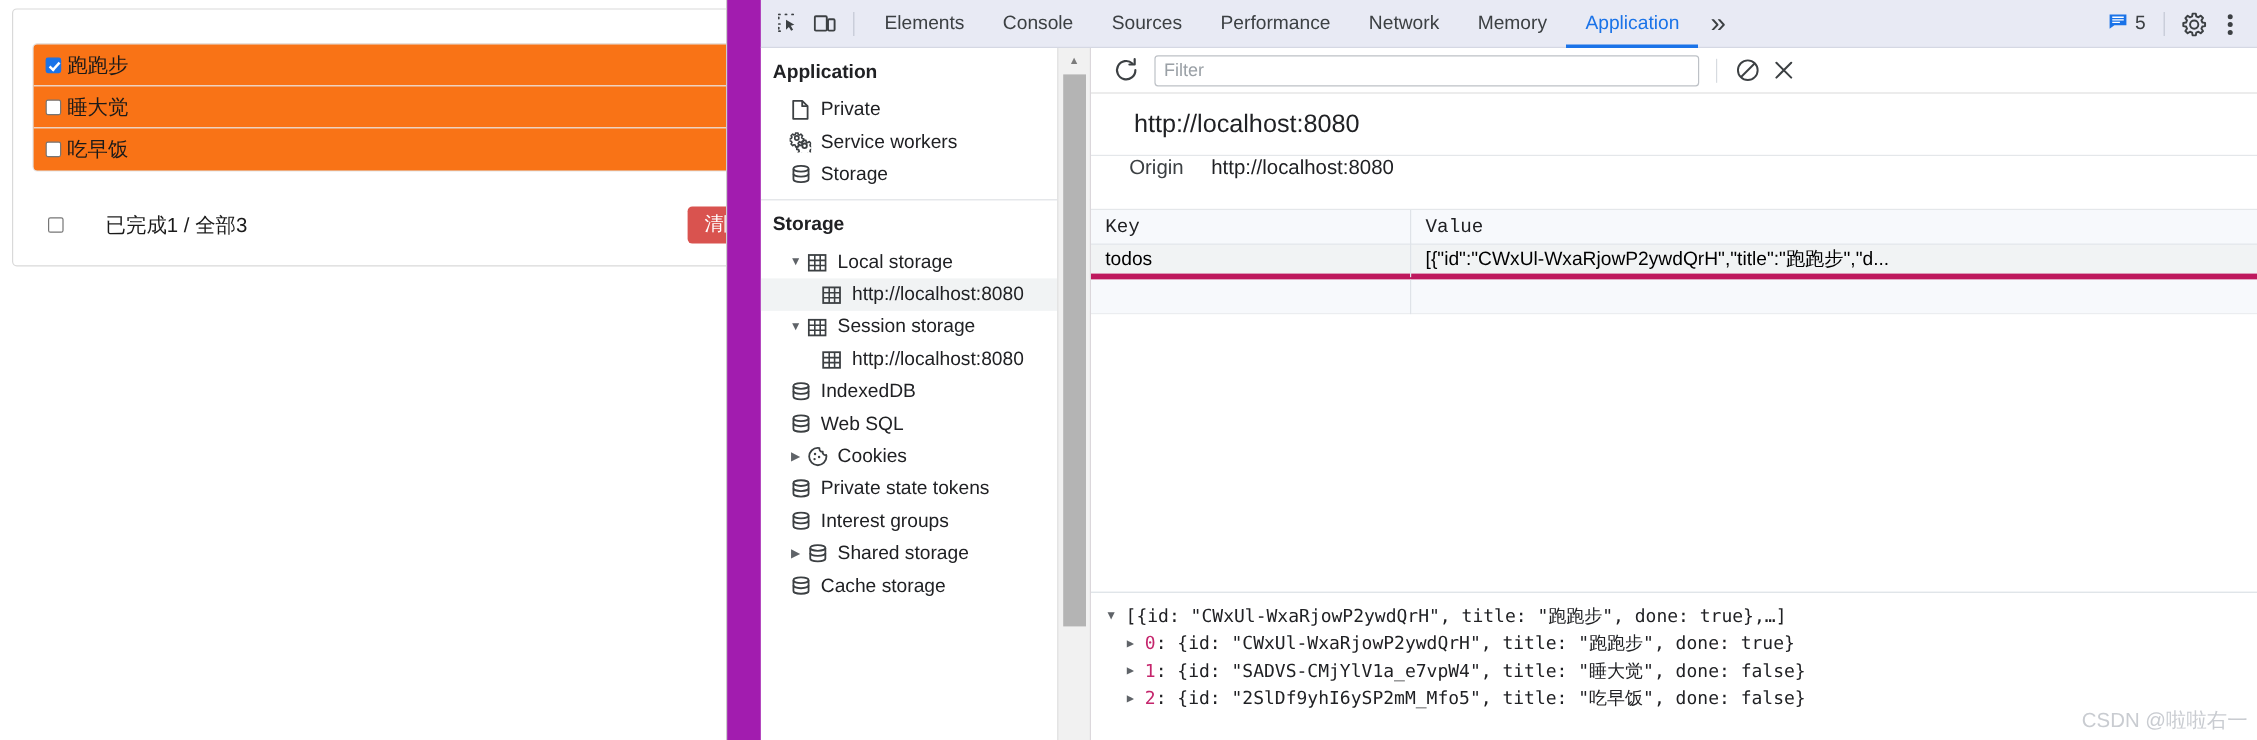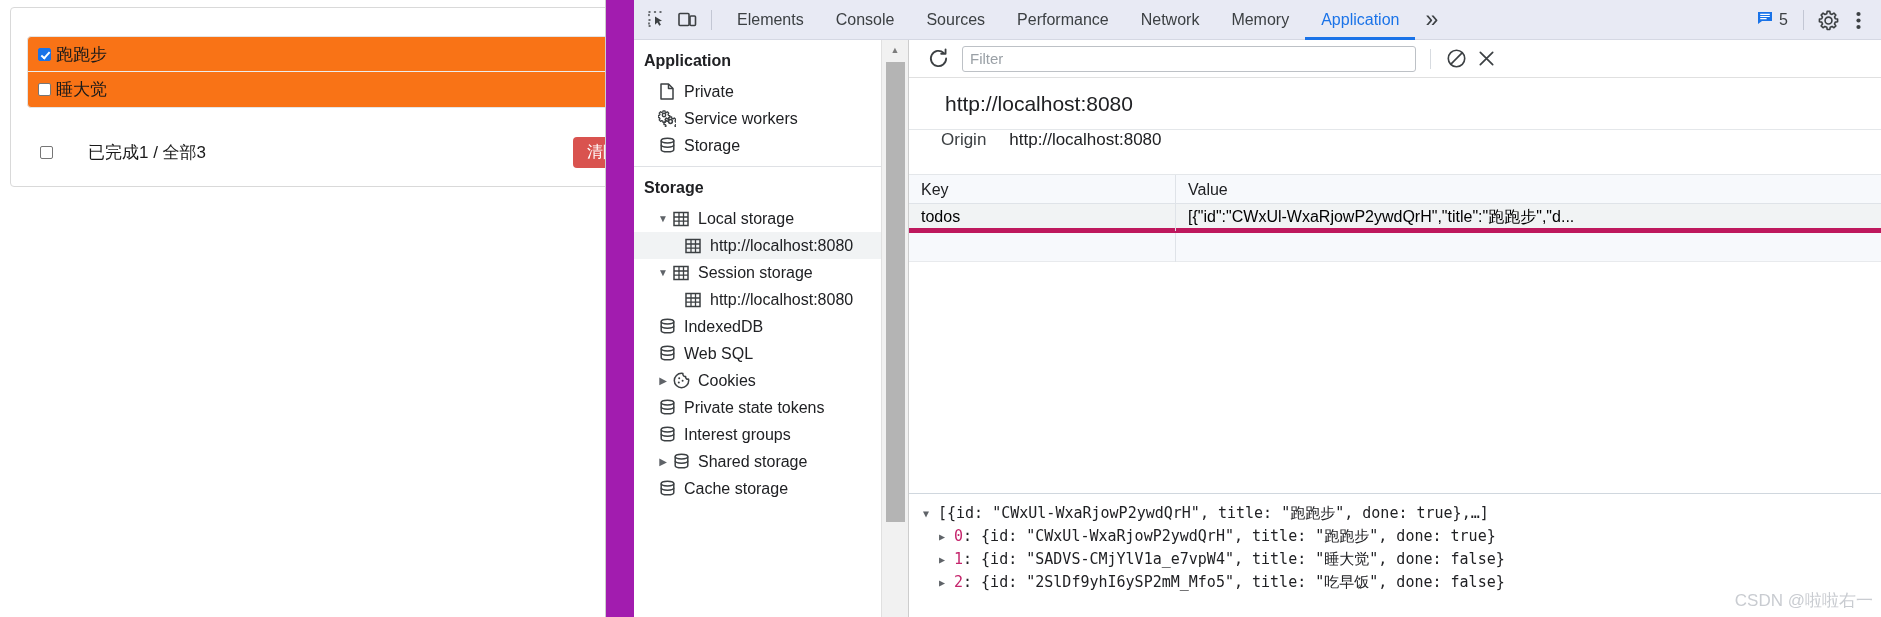--- a/index.html
+++ b/index.html
@@ -311,20 +311,21 @@
     display: flex;
     height: 29px;
     align-items: center;
     font-size: 16px;
     flex: none;
   }
   .st-head {
     background: #f7f9fc;
     border-bottom: 1px solid #dfe3e8;
     color: #202124;
+    font-family: Liberation Mono, monospace;
   }
   .st-data { background: #f1f3f4; border-bottom: 5px solid #be185d; }
   .st-blank { background: #f7f9fc; border-bottom: 1px solid #e8eaed; }
   .st-c1 {
     width: 267px; flex: none;
     padding-left: 12px;
     border-right: 1px solid #dfe3e8;
     overflow: hidden; white-space: nowrap;
     height: 29px; line-height: 29px;
   }
@@ -380,20 +381,24 @@
         <div class="todo-item">
           <input type="checkbox" class="cbx" checked="" style="">
           <span class="todo-label">跑跑步</span>
         </div>
 
         <div class="todo-item">
           <input type="checkbox" class="cbx" style="">
           <span class="todo-label">睡大觉</span>
         </div>
 
+        <div class="todo-item">
+          <input type="checkbox" class="cbx" style="">
+          <span class="todo-label">吃早饭</span>
+        </div>
 
       </div>
 
       <div class="todo-footer">
         <input type="checkbox" class="cbx" style="">
         <span class="footer-count">已完成1 / 全部3</span>
         <button class="clear-btn">清除已完成</button>
       </div>
 
     </div>

